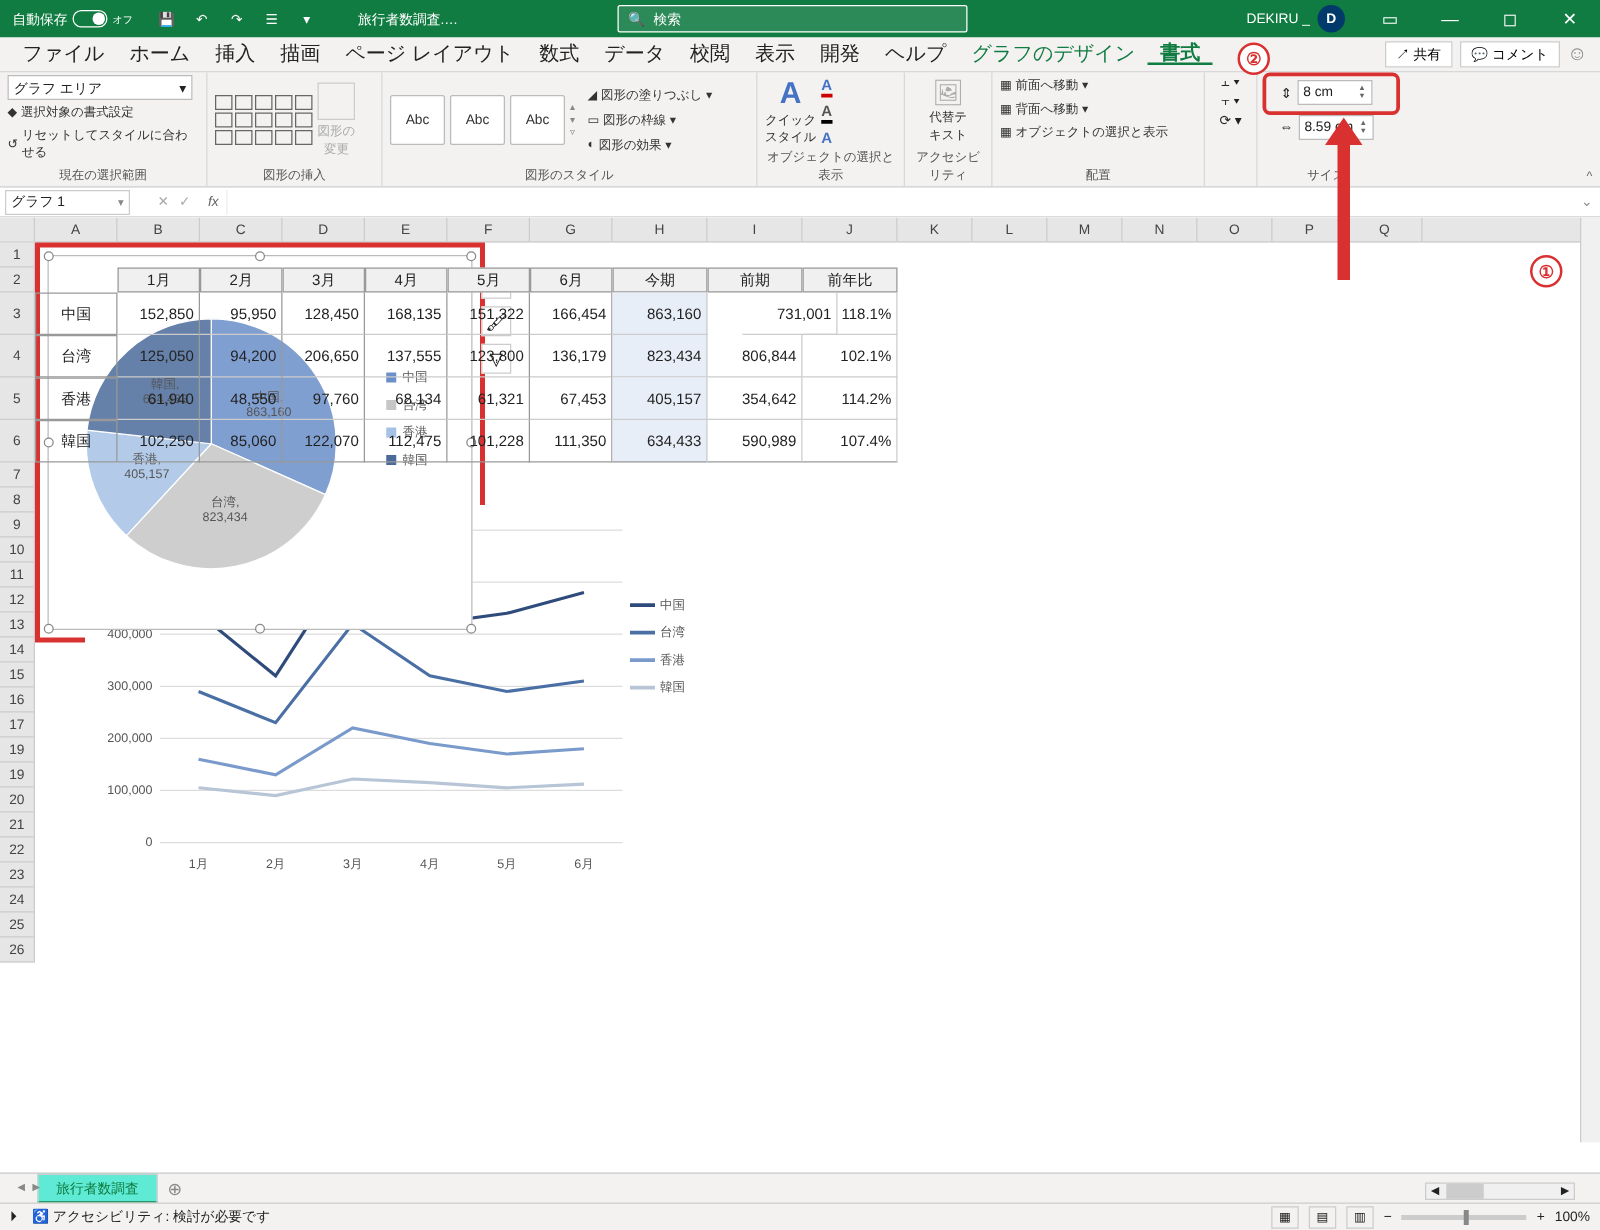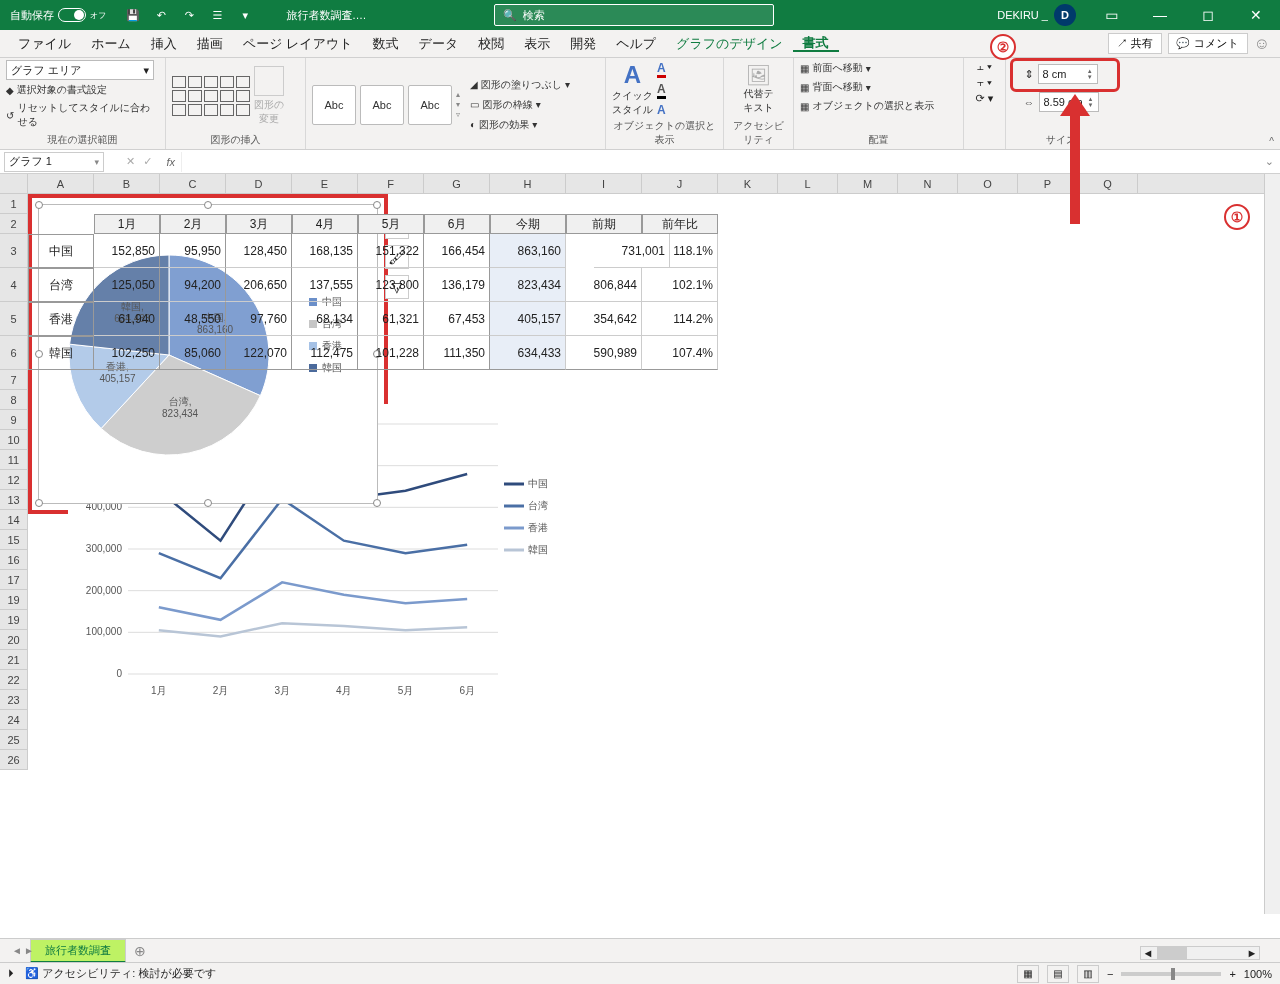--- a/index.html
+++ b/index.html
@@ -15,21 +15,21 @@
 .titlebar .doc-title { padding: 0 20px; }
 .titlebar .search { flex: 0 0 280px; margin: 0 auto; }
 .titlebar .search-box { background: #2b8a57; border: 1px solid #fff; border-radius: 2px; height: 22px; display: flex; align-items: center; gap: 6px; padding: 0 8px; color: #fff; }
 .titlebar .right { margin-left: auto; display: flex; align-items: center; gap: 8px; }
 .titlebar .user { display: flex; align-items: center; gap: 6px; padding: 0 8px; }
 .titlebar .user-avatar { width: 22px; height: 22px; background: #003a6b; border-radius: 50%; display: flex; align-items: center; justify-content: center; font-weight: bold; color: #fff; }
 .titlebar .winbtn { width: 40px; height: 30px; display: flex; align-items: center; justify-content: center; cursor: pointer; font-size: 14px; }
 
 
 .ribbon-tabs { background: #f3f2f1; height: 28px; display: flex; align-items: center; border-bottom: 1px solid #d0d0d0; padding-left: 8px; }
-.ribbon-tab { padding: 0 10px; height: 16px; display: flex; align-items: center; cursor: pointer; font-size: 13px; }
+.ribbon-tab { padding: 0 10px; height: 16px; display: flex; align-items: center; cursor: pointer; font-size: 16px; }
 .ribbon-tab.design { color: #107c41; }
 .ribbon-tab.active { color: #107c41; font-weight: bold; border-bottom: 2px solid #107c41; }
 .ribbon-right { margin-left: auto; display: flex; align-items: center; gap: 6px; padding-right: 10px; padding-left: 12px; }
 .ribbon-right button { background: #fff; border: 1px solid #ccc; padding: 2px 8px; font-size: 11px; cursor: pointer; }
 .ribbon-right .face { font-size: 16px; color: #888; }
 
 
 .ribbon { background: #f3f2f1; height: 92px; display: flex; border-bottom: 1px solid #d0d0d0; position: relative; }
 .ribbon-group { border-right: 1px solid #d8d8d8; display: flex; flex-direction: column; padding: 2px 6px 0; }
 .ribbon-group-body { flex: 1; display: flex; align-items: center; gap: 4px; }
@@ -82,21 +82,21 @@
 .chart-box { position: absolute; background: #fff; }
 .line-chart { left: 40px; top: 210px; width: 510px; height: 300px; }
 .pie-chart-outer { left: 590px; top: 260px; width: 360px; height: 320px; border: 4px solid #d93030; padding: 6px; }
 .pie-chart { width: 100%; height: 100%; border: 1px solid #bbb; position: relative; background: #fff; }
 .sel-handle { position: absolute; width: 8px; height: 8px; border: 1px solid #888; background: #fff; border-radius: 50%; }
 .chart-side-btn { position: absolute; width: 24px; height: 24px; border: 1px solid #ccc; background: #fff; display:flex; align-items:center; justify-content:center; font-size:14px; cursor:pointer; }
 
 
 .sheet-tabs { position: absolute; bottom: 22px; left: 0; right: 0; height: 24px; background: #f3f2f1; border-top: 1px solid #ccc; display: flex; align-items: center; padding-left: 30px; }
 .sheet-nav { display: flex; gap: 2px; padding: 0 8px; color: #888; font-size: 10px; position:absolute; left:4px; }
-.sheet-tab { padding: 3px 14px; background: #bef264; border: 1px solid #ccc; border-bottom: none; font-size: 11px; cursor: pointer; }
+.sheet-tab { padding: 3px 14px; background: #5eead4; border: 1px solid #ccc; border-bottom: none; font-size: 11px; cursor: pointer; }
 .sheet-tab.active { border-bottom: 2px solid #107c41; color: #107c41; }
 .sheet-add { padding: 0 8px; color: #888; cursor: pointer; font-size: 14px; }
 .hscroll { position:absolute; right:20px; bottom:0; width:120px; height:16px; }
 .hscroll-track { width:100%; height:14px; border:1px solid #ccc; background:#f0f0f0; display:flex;}
 .hscroll-thumb { width:30px; background:#ccc; margin-left:2px;}
 
 
 .statusbar { position: absolute; bottom: 0; left: 0; right: 0; height: 22px; background: #f3f2f1; border-top: 1px solid #ccc; display: flex; align-items: center; font-size: 11px; padding: 0 8px; }
 .statusbar .sb-right { margin-left: auto; display: flex; align-items: center; gap: 8px; }
 .view-btn { width: 22px; height: 18px; border: 1px solid #ccc; display:flex; align-items:center; justify-content:center; font-size:10px; cursor:pointer;}
@@ -214,20 +214,21 @@
           <span>▴</span>
           <span>▾</span>
           <span>▿</span>
         </div>
       <div class="style-links">
         <div class="rg-link">◢ <span>図形の塗りつぶし</span> ▾</div>
         <div class="rg-link">▭ <span>図形の枠線</span> ▾</div>
         <div class="rg-link">◐ <span>図形の効果</span> ▾</div>
       </div>
     </div>
+    <div class="ribbon-group-label">図形のスタイル</div>
   </div>
 
   <div class="ribbon-group" style="width:118px">
     <div class="ribbon-group-body">
       <div class="shape-stack">
         <div style="font-size:24px;font-weight:bold;color:#4472c4">A</div>
         <span style="white-space:pre-line;text-align:center;font-size:10px;color:#333">クイック
 スタイル</span>
       </div>
       <div style="display:flex;flex-direction:column;gap:4px;font-size:12px;">

